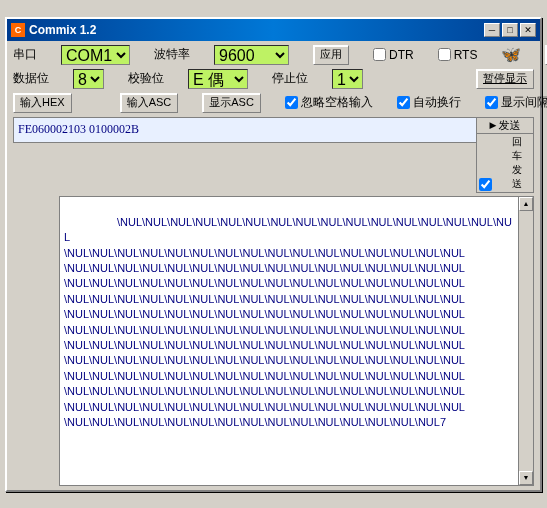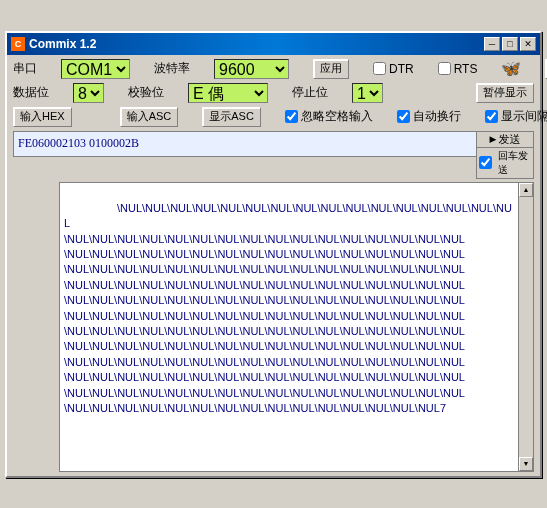--- a/index.html
+++ b/index.html
@@ -219,24 +219,24 @@
       background: #d4d0c8;
       border-bottom: 1px solid #808080;
       display: flex;
       align-items: center;
       justify-content: center;
       gap: 2px;
     }
 
     .send-checkbox-row {
       display: flex;
-      align-items: center;
+      align-items: flex-end;
       padding: 1px 2px;
       font-size: 10px;
-      gap: 6px;
+      gap: 20px;
     }
   </style>
 </head>
 <body>
 
 <div class="window">
 
   <div class="title-bar">
     <div class="title-bar-title">
       <span class="title-icon">C</span>
@@ -286,34 +286,34 @@
     </div>
 
     <div class="row1">
       <span class="label">数据位</span>
       <select>
         <option>8</option>
         <option>7</option>
       </select>
 
       <span class="label">校验位</span>
-      <select style="width:80px;">
+      <select style="width:60px;">
         <option>E 偶</option>
         <option>O 奇</option>
         <option>N 无</option>
       </select>
 
       <span class="label">停止位</span>
       <select>
         <option>1</option>
         <option>2</option>
       </select>
 
 
-      <button class="btn" style="margin-left:auto;">暂停显示</button>
+      <button class="btn" style="margin-left:auto;text-decoration:underline;">暂停显示</button>
     </div>
 
     <div class="row1">
       <button class="btn">输入HEX</button>
       <br>
       <button class="btn" style="margin-left:0;text-align:center;">输入ASC</button>
       <button class="btn">显示ASC</button>
 
       <div class="checkbox-group">
         <input type="checkbox" checked="" style="">

